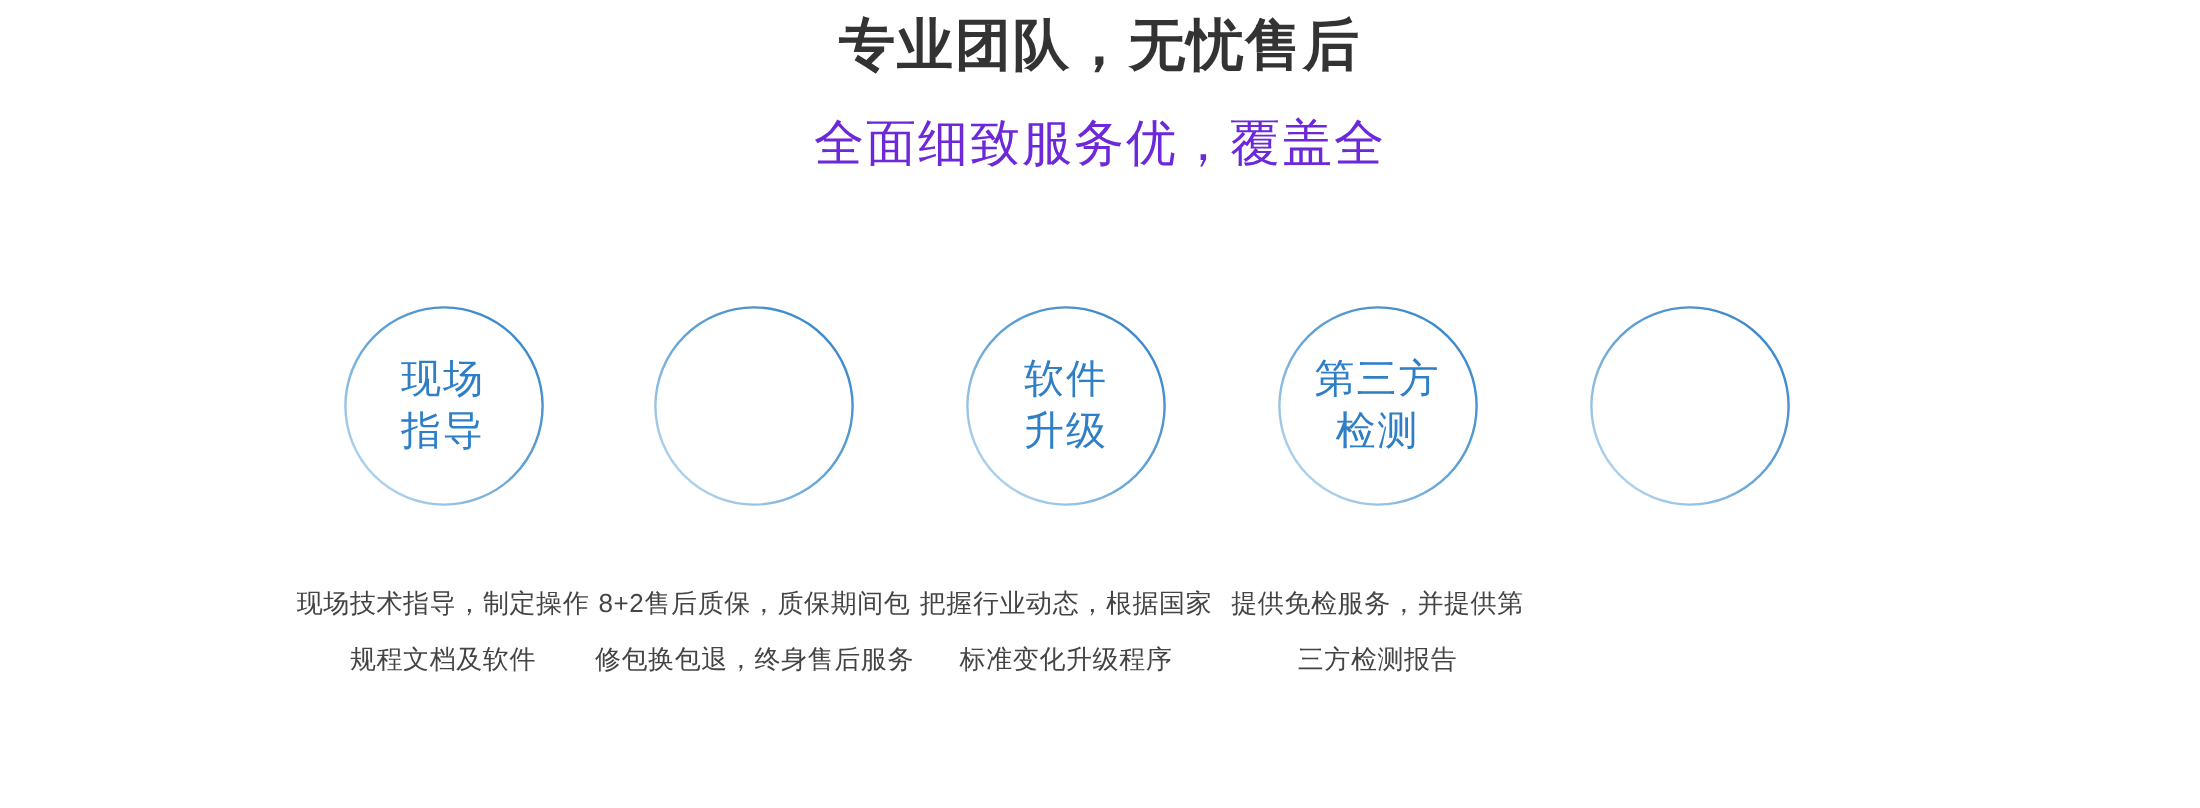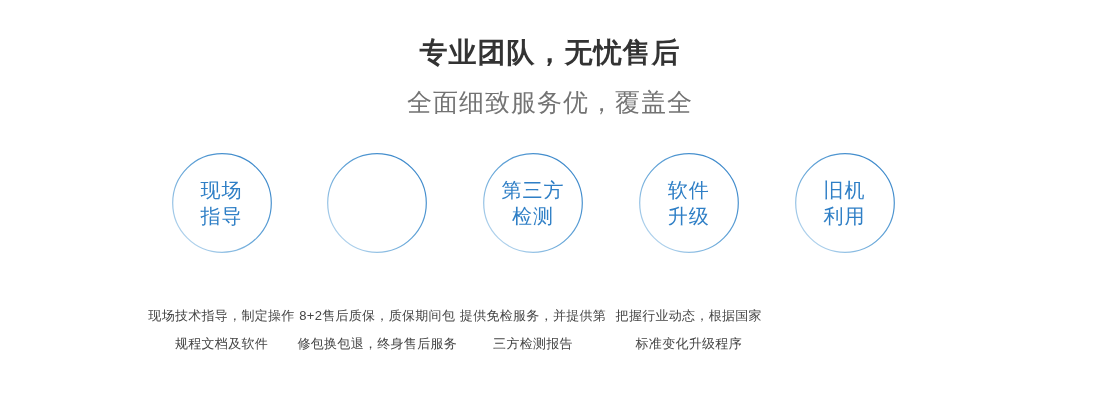--- a/index.html
+++ b/index.html
@@ -17,37 +17,37 @@
   .page {
     position: relative;
     width: 1100px;
     height: 404px;
     background: #ffffff;
   }
 
   
   .heading {
     position: absolute;
-    top: 34px;
+    top: 4px;
     left: 0;
     width: 1100px;
     text-align: center;
   }
   .title {
     font-size: 28px;
     font-weight: bold;
     color: #333333;
     letter-spacing: 1px;
     line-height: 38px;
     margin: 0;
   }
   .subtitle {
     font-size: 25px;
     font-weight: normal;
-    color: #737373;
+    color: #6d28d9;
     letter-spacing: 1px;
     line-height: 36px;
     margin: 12px 0 0 0;
   }
 
   
   .features {
     position: absolute;
     top: 153px;
     left: 144px;
@@ -89,21 +89,21 @@
     z-index: 2;
     font-size: 20px;
     line-height: 26px;
     color: #2f7fc6;
     text-align: center;
     letter-spacing: 1px;
     white-space: pre-line;
   }
 
   .caption {
-    margin-top: 49px;
+    margin-top: 35px;
     width: 170px;
     font-size: 13px;
     line-height: 28px;
     color: #444444;
     text-align: center;
     white-space: pre-line;
     letter-spacing: 0.3px;
   }
 </style>
 </head>
@@ -151,65 +151,63 @@
         </svg>
       </div>
       <div class="caption">8+2售后质保，质保期间包
 修包换包退，终身售后服务</div>
     </div>
 
     <div class="feature">
       <div class="circle">
         <svg class="ring" viewBox="0 0 100 100">
           <defs>
+            <linearGradient id="ringgrad2" x1="1" y1="0" x2="0" y2="1">
+              <stop offset="0%" stop-color="#2f7fc6"></stop>
+              <stop offset="55%" stop-color="#69a8d9"></stop>
+              <stop offset="100%" stop-color="#cfe4f4"></stop>
+            </linearGradient>
+          </defs>
+          <circle cx="50" cy="50" r="49.3" fill="none" stroke="url(#ringgrad2)" stroke-width="1.2"></circle>
+        </svg>
+        <div class="circle-label">软件
+升级</div>
+      </div>
+      <div class="caption">把握行业动态，根据国家
+标准变化升级程序</div>
+    </div>
+
+    <div class="feature">
+      <div class="circle">
+        <svg class="ring" viewBox="0 0 100 100">
+          <defs>
             <linearGradient id="ringgrad3" x1="1" y1="0" x2="0" y2="1">
               <stop offset="0%" stop-color="#2f7fc6"></stop>
               <stop offset="55%" stop-color="#69a8d9"></stop>
               <stop offset="100%" stop-color="#cfe4f4"></stop>
             </linearGradient>
           </defs>
           <circle cx="50" cy="50" r="49.3" fill="none" stroke="url(#ringgrad3)" stroke-width="1.2"></circle>
         </svg>
         <div class="circle-label">第三方
 检测</div>
       </div>
       <div class="caption">提供免检服务，并提供第
 三方检测报告</div>
     </div>
 
     <div class="feature">
       <div class="circle">
         <svg class="ring" viewBox="0 0 100 100">
           <defs>
-            <linearGradient id="ringgrad2" x1="1" y1="0" x2="0" y2="1">
-              <stop offset="0%" stop-color="#2f7fc6"></stop>
-              <stop offset="55%" stop-color="#69a8d9"></stop>
-              <stop offset="100%" stop-color="#cfe4f4"></stop>
-            </linearGradient>
-          </defs>
-          <circle cx="50" cy="50" r="49.3" fill="none" stroke="url(#ringgrad2)" stroke-width="1.2"></circle>
-        </svg>
-        <div class="circle-label">软件
-升级</div>
-      </div>
-      <div class="caption">把握行业动态，根据国家
-标准变化升级程序</div>
-    </div>
-
-    <div class="feature">
-      <div class="circle">
-        <svg class="ring" viewBox="0 0 100 100">
-          <defs>
             <linearGradient id="ringgrad4" x1="1" y1="0" x2="0" y2="1">
               <stop offset="0%" stop-color="#2f7fc6"></stop>
               <stop offset="55%" stop-color="#69a8d9"></stop>
               <stop offset="100%" stop-color="#cfe4f4"></stop>
             </linearGradient>
           </defs>
           <circle cx="50" cy="50" r="49.3" fill="none" stroke="url(#ringgrad4)" stroke-width="1.2"></circle>
         </svg>
-        <div class="circle-label">旧机
-利用</div>
       </div>
     </div>
 
   </div>
 </div>
 
 </body></html>

